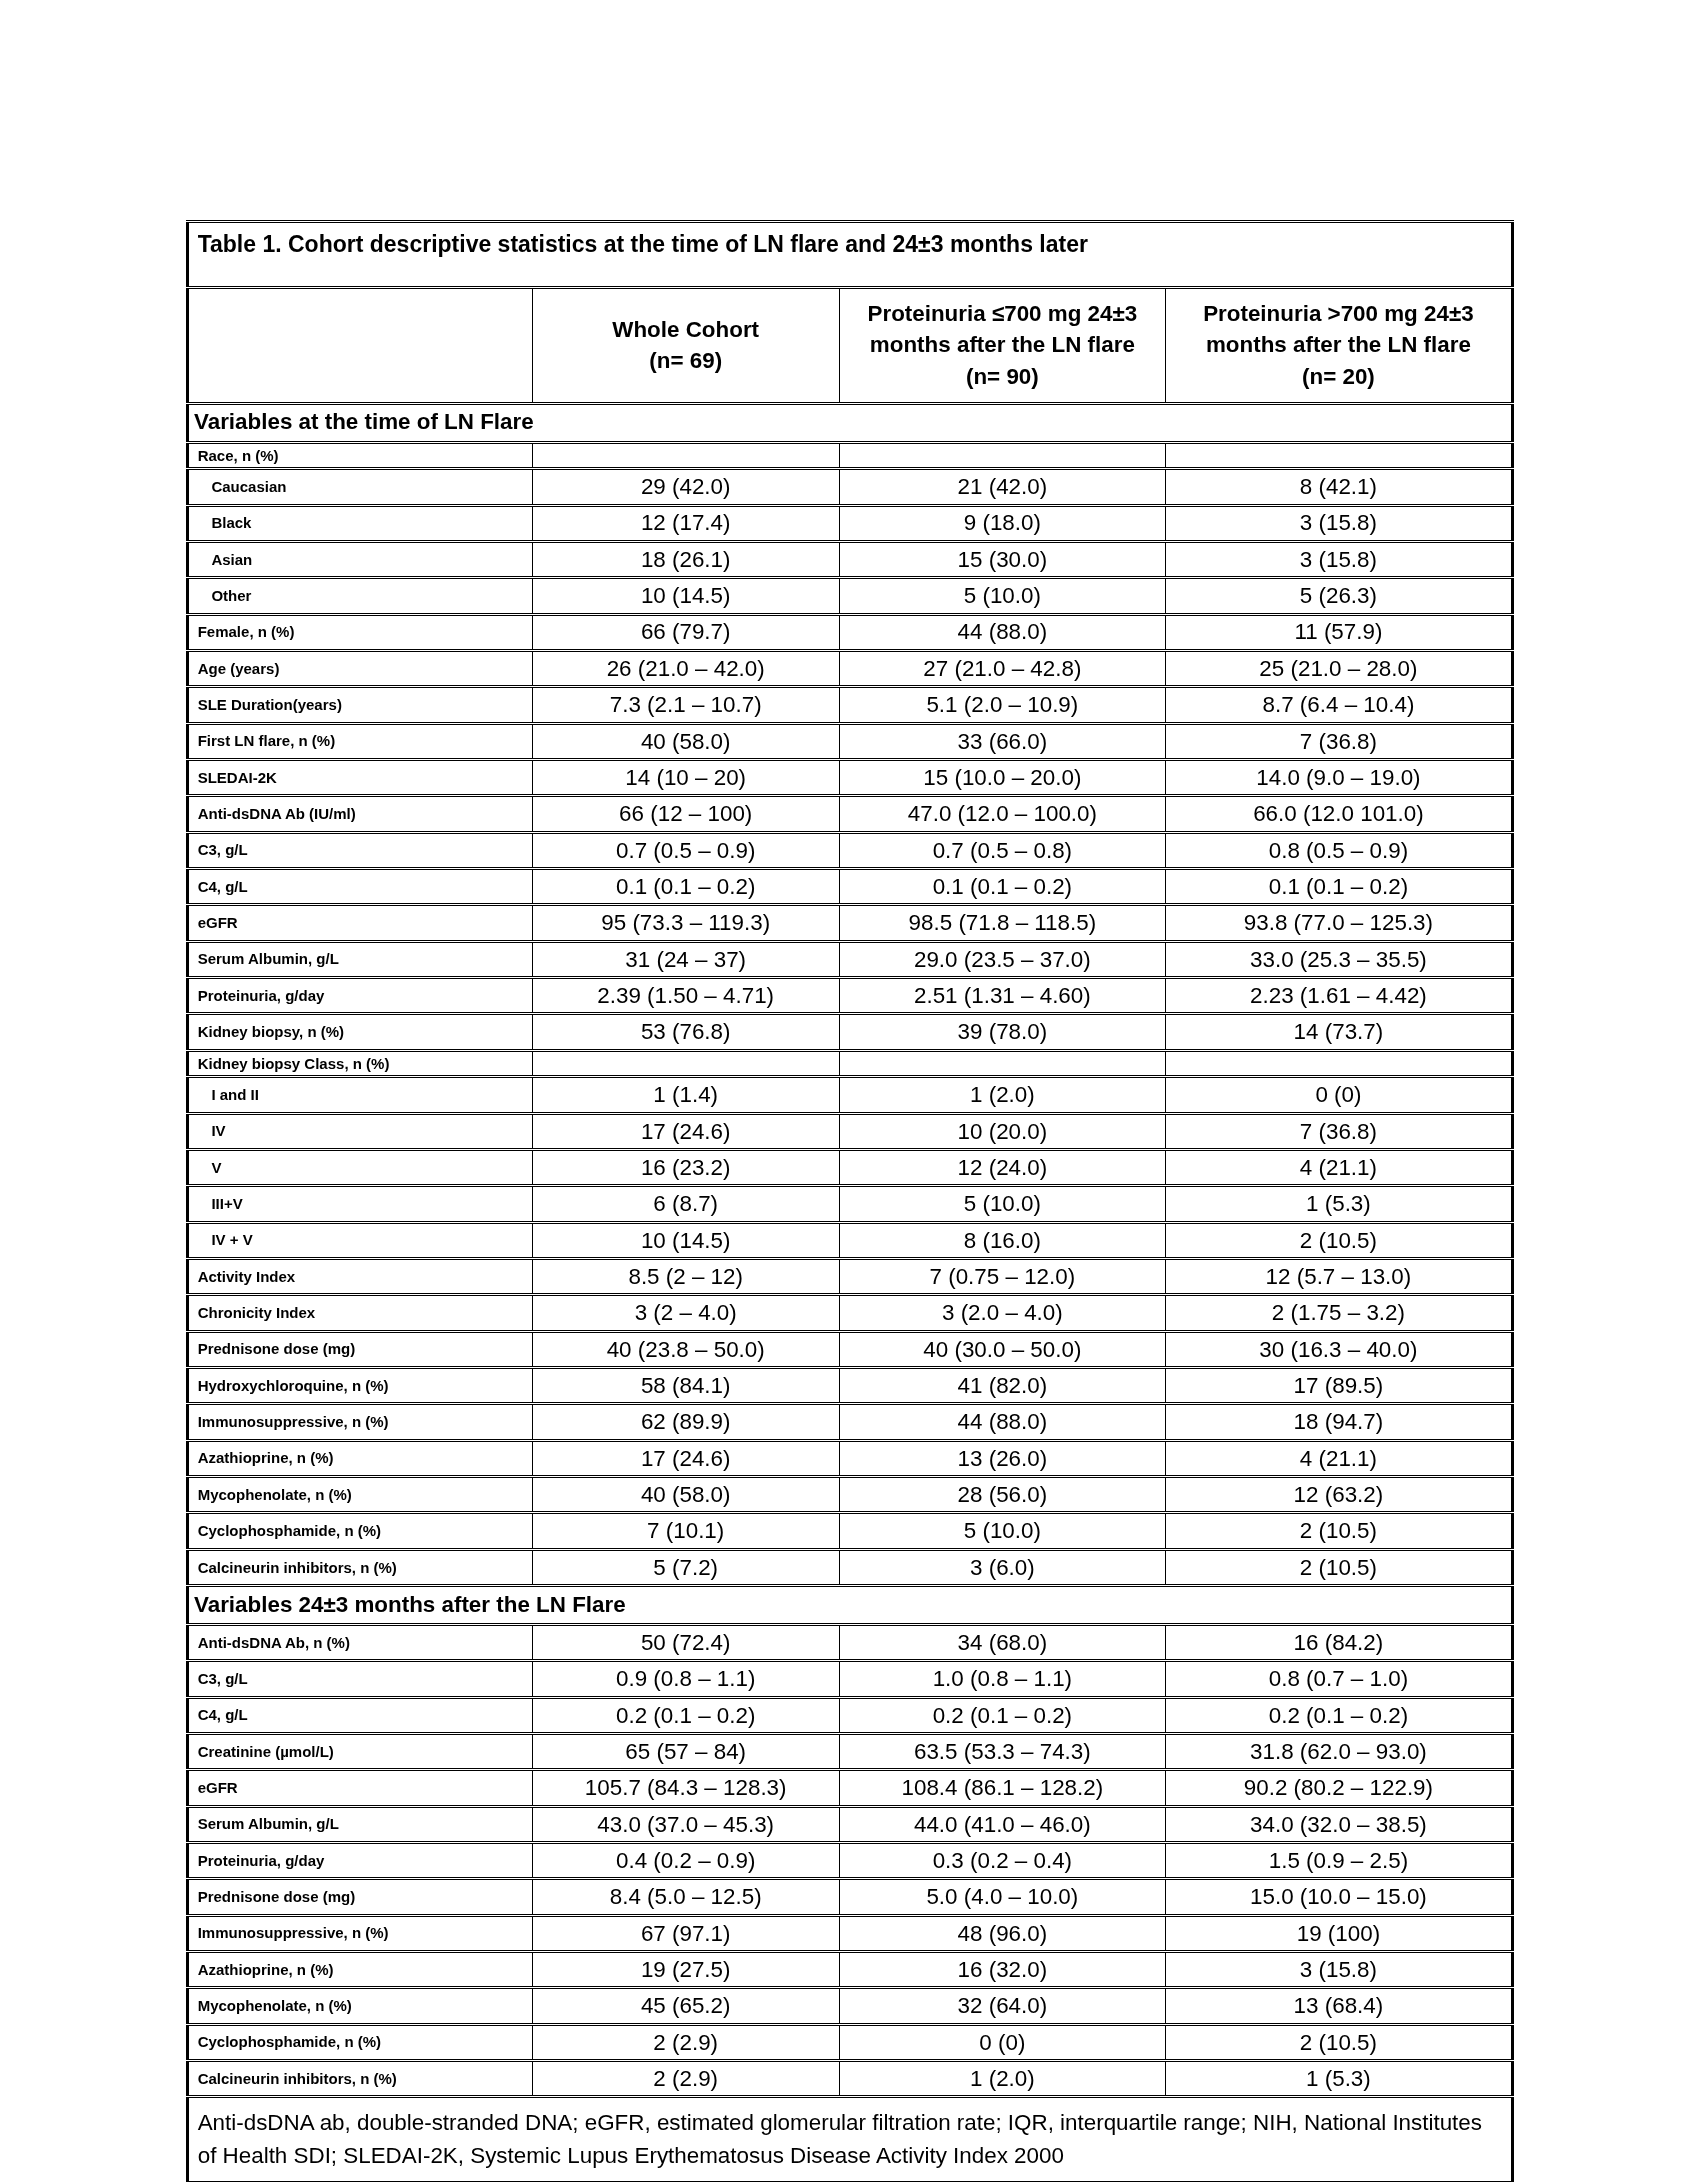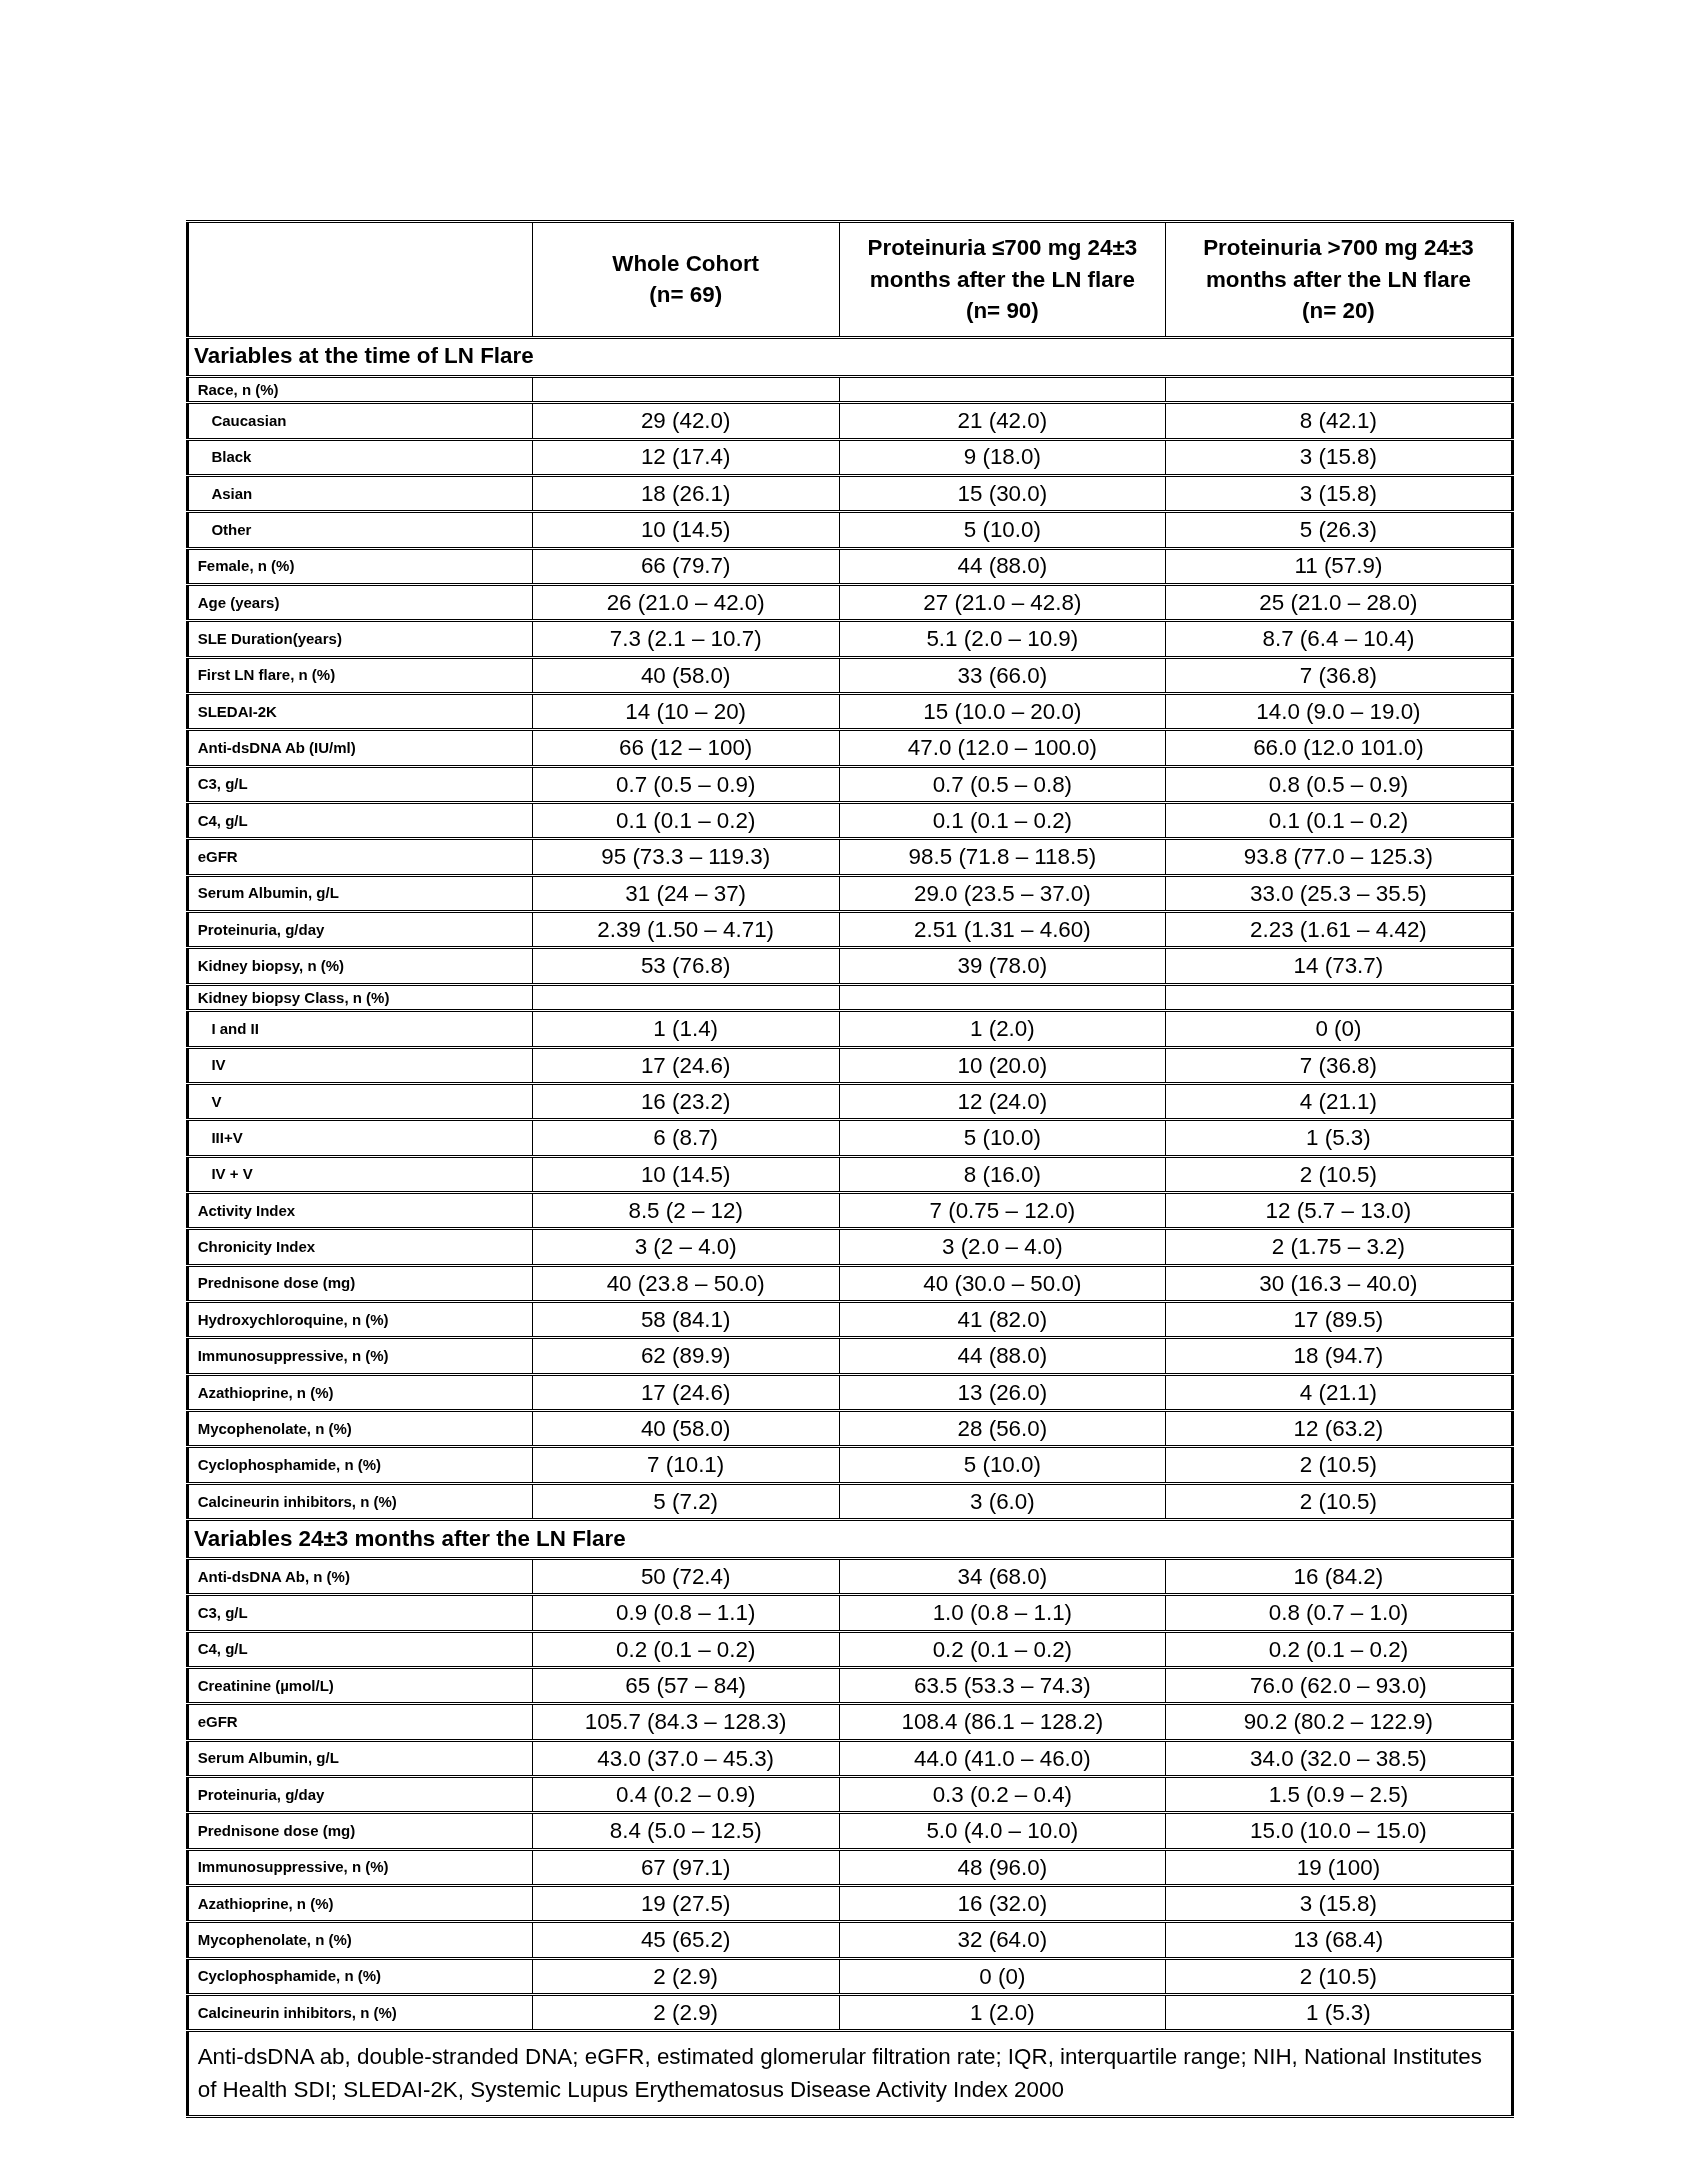--- a/index.html
+++ b/index.html
@@ -81,20 +81,23 @@
 
 <div class="sheet">
   <table class="cohort">
     <colgroup>
       <col class="c0">
         <col class="c1">
         <col class="c2">
         <col class="c3">
     </colgroup>
     <thead>
+      <tr>
+        <td class="title" colspan="4">Table 1. Cohort descriptive statistics at the time of LN flare and 24±3 months later</td>
+      </tr>
       <tr id="head-row">
           <th class="hc"></th>
           <th class="hc">
             <div class="hl">Whole Cohort</div>
             <div class="hl">(n= 69)</div>
           </th>
           <th class="hc">
             <div class="hl">Proteinuria ≤700 mg 24±3</div>
             <div class="hl">months after the LN flare</div>
             <div class="hl">(n= 90)</div>
@@ -320,21 +323,21 @@
         <tr>
           <td class="lbl">C4, g/L</td>
           <td class="val">0.2 (0.1 – 0.2)</td>
           <td class="val">0.2 (0.1 – 0.2)</td>
           <td class="val">0.2 (0.1 – 0.2)</td>
         </tr>
         <tr>
           <td class="lbl">Creatinine (µmol/L)</td>
           <td class="val">65 (57 – 84)</td>
           <td class="val">63.5 (53.3 – 74.3)</td>
-          <td class="val">76.0 (62.0 – 93.0)</td>
+          <td class="val">31.8 (62.0 – 93.0)</td>
         </tr>
         <tr>
           <td class="lbl">eGFR</td>
           <td class="val">105.7 (84.3 – 128.3)</td>
           <td class="val">108.4 (86.1 – 128.2)</td>
           <td class="val">90.2 (80.2 – 122.9)</td>
         </tr>
         <tr>
           <td class="lbl">Serum Albumin, g/L</td>
           <td class="val">43.0 (37.0 – 45.3)</td>

